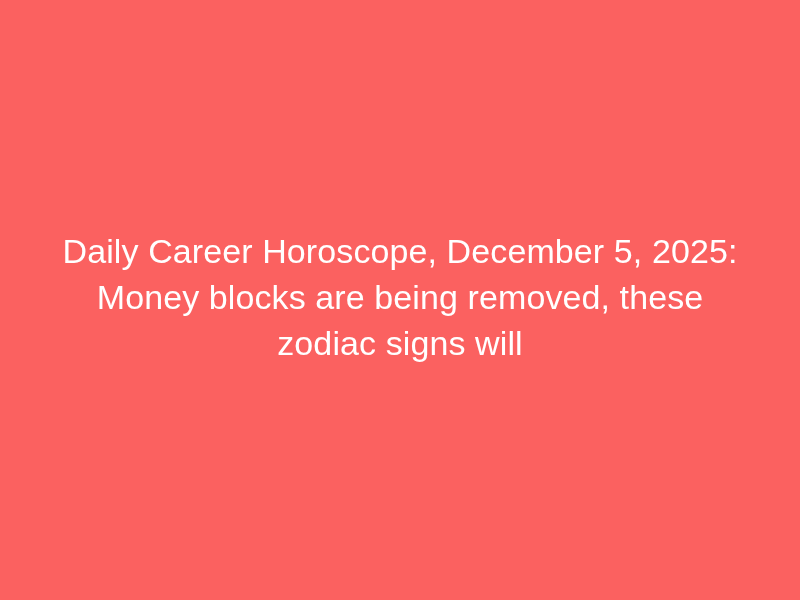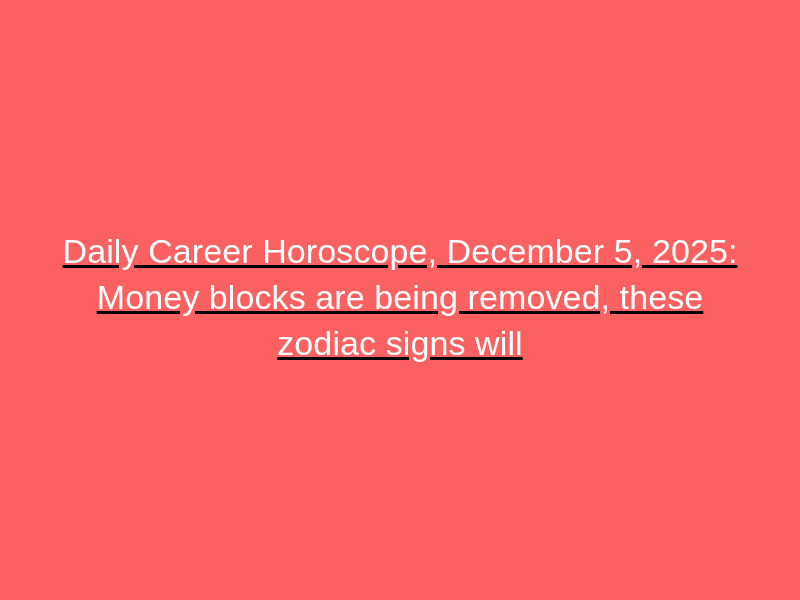--- a/index.html
+++ b/index.html
@@ -27,21 +27,20 @@
 
   
   .headline-block {
     position: absolute;
     left: 0;
     right: 0;
     top: 228px;
     padding: 0 62px;
     box-sizing: border-box;
     text-align: center;
-    text-decoration: underline;
   }
 
   .headline {
     margin: 0;
     color: #ffffff;
     font-family: "Liberation Sans", sans-serif;
     font-size: 34px;
     font-weight: 400;
     line-height: 46px;
     letter-spacing: 0.1px;

